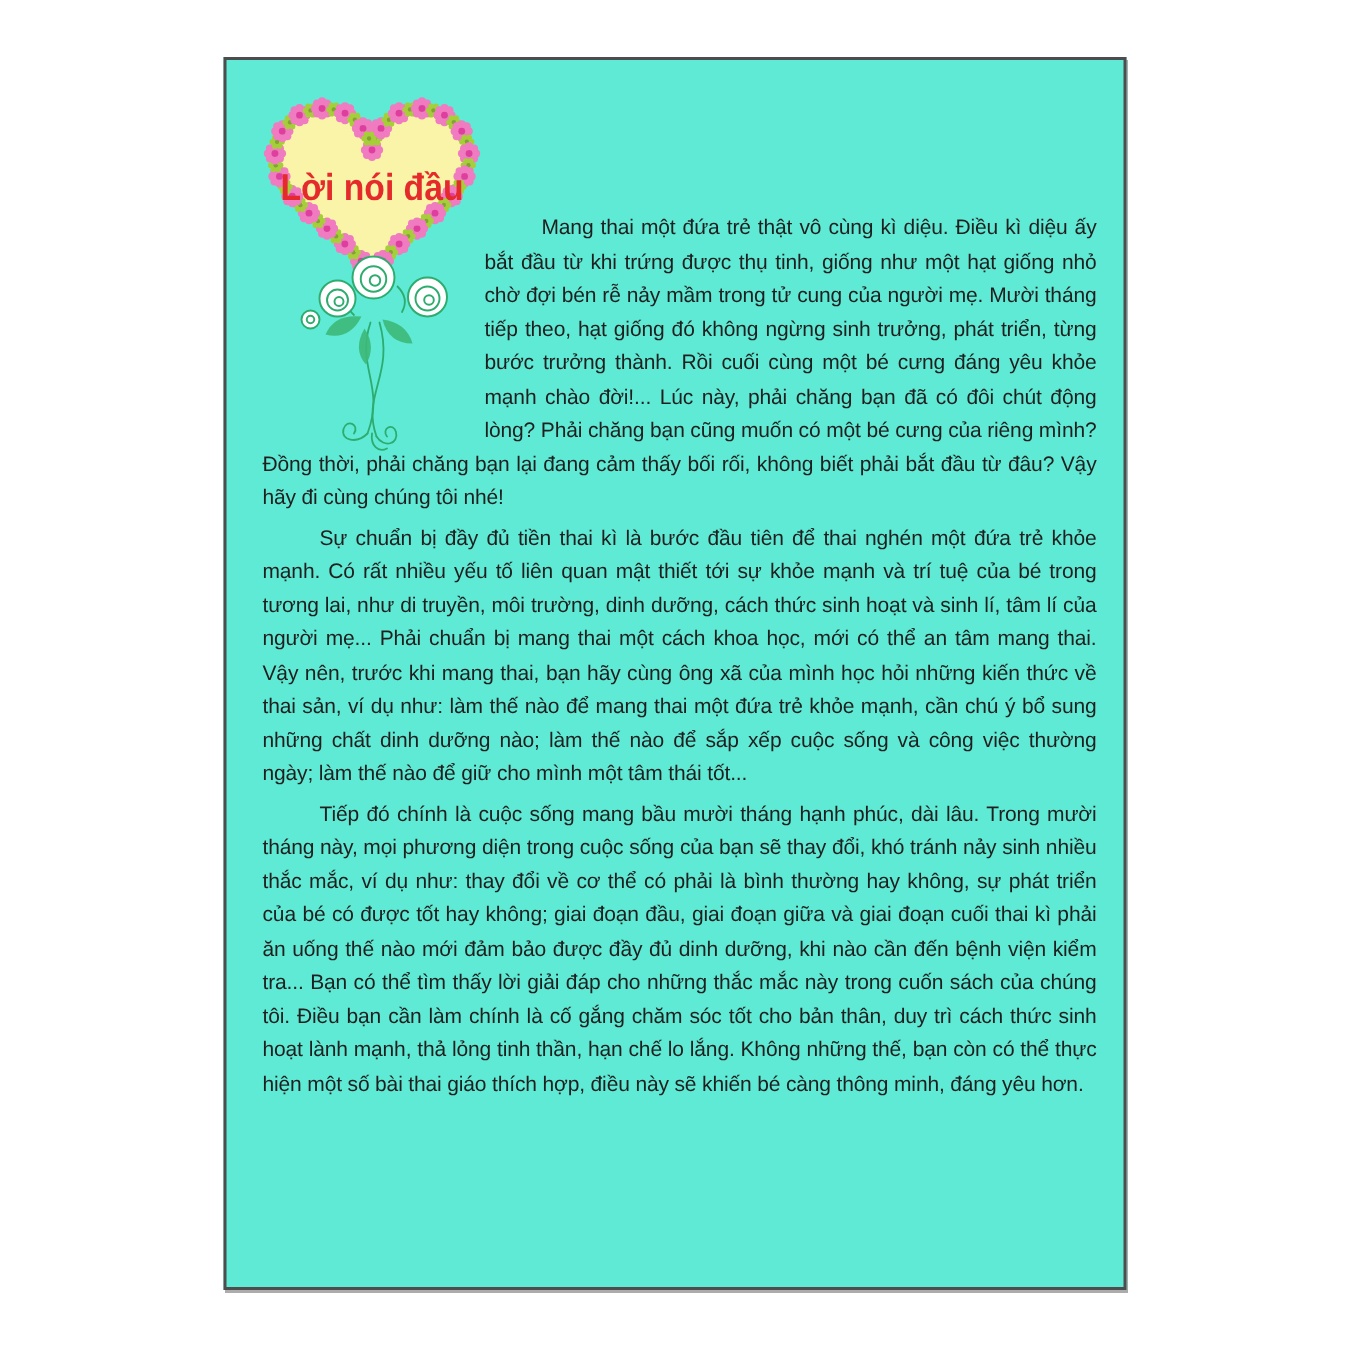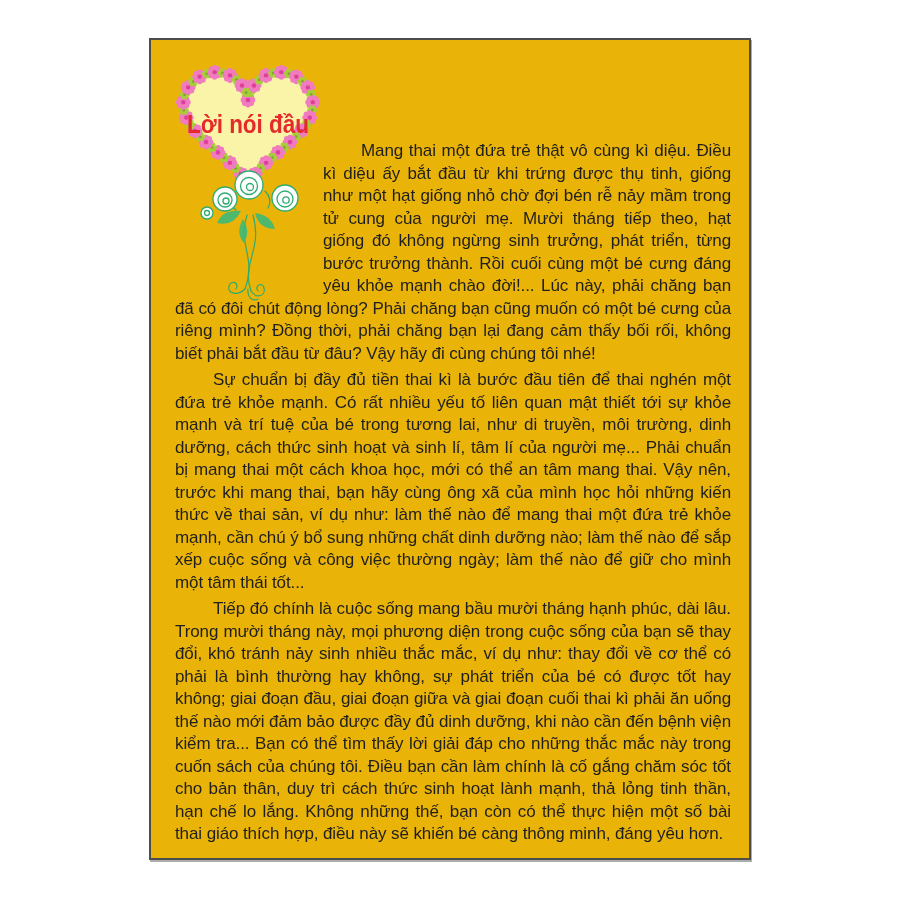--- a/index.html
+++ b/index.html
@@ -2,21 +2,21 @@
 <html lang="vi" style="--page_border: #4d4d4d; --text: #1f1f1f; --heart_fill: #FAF4A8; --flower_pink: #F07BC0; --flower_pink_center: #DE3F9E; --flower_green: #A6CE39; --flower_green_dark: #7FA62B; --title_red: #E52A2B; --bouquet_green: #2EAC6F; --leaf_green: #3DB878;"><head>
 <meta charset="utf-8">
 <style>
   html,body{margin:0;padding:0;}
   body{
     width:900px;height:900px;background:#ffffff;position:relative;
     font-family:"Liberation Sans","DejaVu Sans",sans-serif;
   }
   .book-page{
     position:absolute;left:149px;top:38px;width:602px;height:822px;
-    box-sizing:border-box;background:#eab308;
+    box-sizing:border-box;background:#5eead4;
     border:2px solid var(--page_border,#4d4d4d);
     box-shadow:1px 2px 0 rgba(70,70,70,.45);
     padding:0 18px 0 24px;overflow:hidden;
   }
   .heart-float{
     float:left;width:142px;height:232px;margin:0 6px 0 0;
   }
   .heart-svg{display:block;width:150px;height:232px;overflow:visible;margin-left:-4px;margin-top:0;}
   #heart-fill{fill:var(--heart_fill,#FAF4A8);stroke:none;}
   .pf-petal{fill:var(--flower_pink,#F07BC0);}
@@ -26,21 +26,21 @@
   .heart-title{
     font-family:"Liberation Sans","DejaVu Sans",sans-serif;
     font-weight:bold;font-size:25px;fill:var(--title_red,#E52A2B);
   }
   .rose{fill:#ffffff;stroke:var(--bouquet_green,#2EAC6F);stroke-width:1.3;}
   .rl{fill:none;stroke:var(--bouquet_green,#2EAC6F);stroke-width:1.2;stroke-linecap:round;}
   .leaf{fill:var(--leaf_green,#3DB878);opacity:.9;}
   .content{padding-top:25px;}
   .para{
     margin:0 0 4px 0;text-align:justify;text-indent:38px;
-    font-size:17px;line-height:22.5px;color:var(--text,#1f1f1f);
+    font-size:14px;line-height:22.5px;color:var(--text,#1f1f1f);
     letter-spacing:-0.1px;
   }
   .para.first{padding-top:75px;}
 </style>
 </head>
 <body>
 
 <div class="book-page">
   <div class="content">
 

